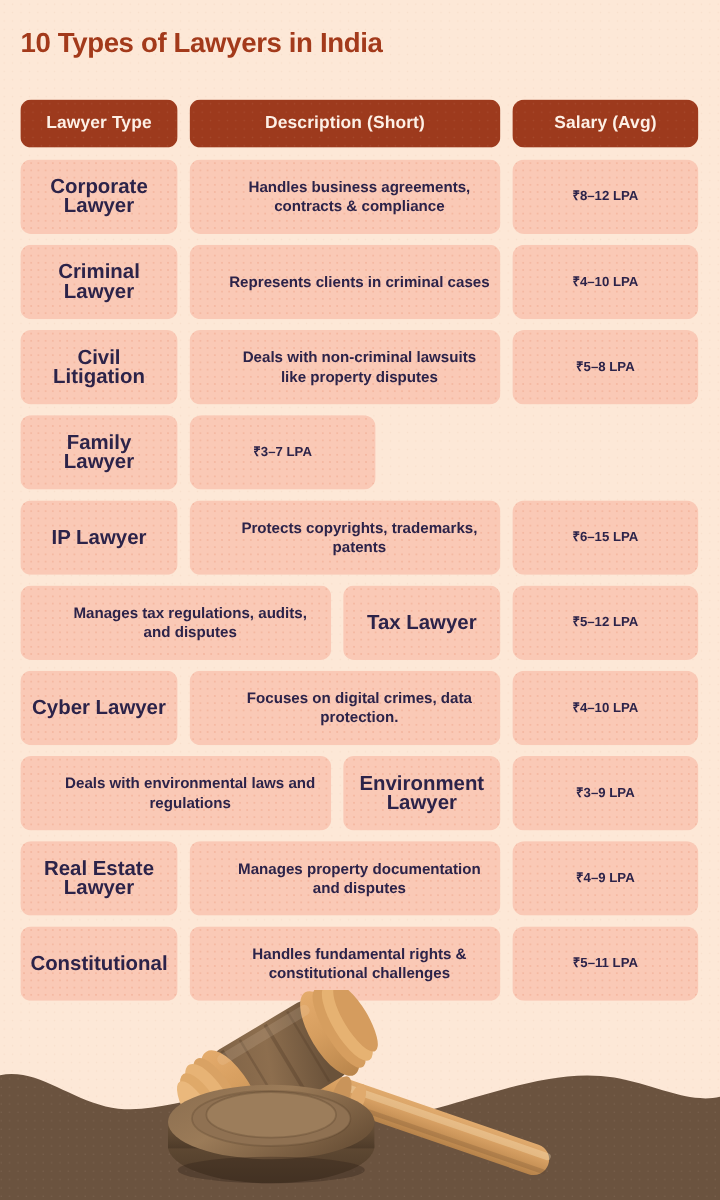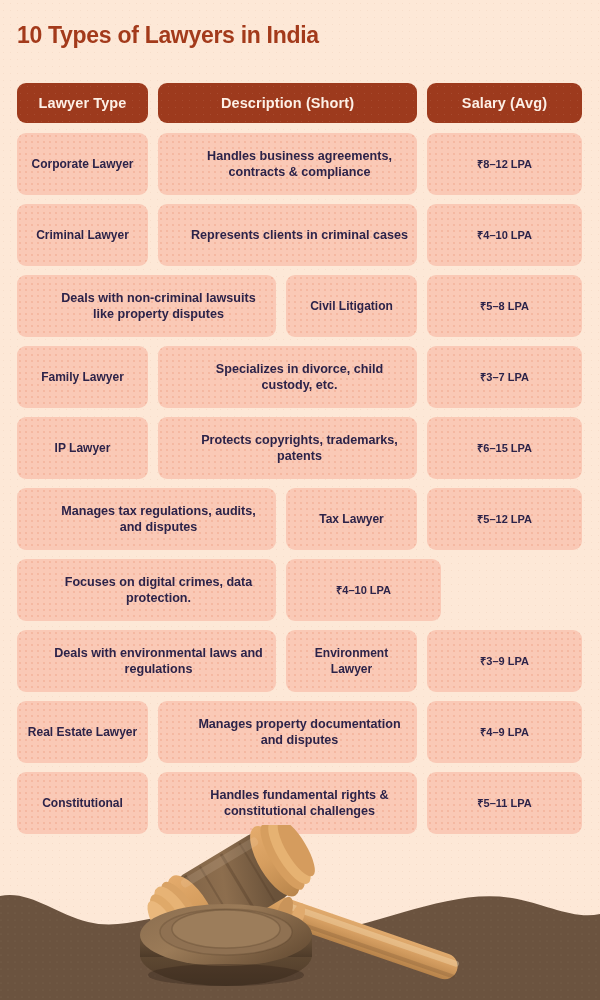--- a/index.html
+++ b/index.html
@@ -58,21 +58,21 @@
     display: flex;
     align-items: center;
     justify-content: center;
     text-align: center;
     border-radius: 9px;
     box-sizing: border-box;
     padding: 6px 8px;
   }
   .col-type   { width: 131px; flex: 0 0 131px; }
   .col-desc   { width: 259px; flex: 0 0 259px; }
-  .col-salary { width: 155px; flex: 0 0 155px; }
+  .col-salary { width: 155px; flex: 0 0 155px; border-radius: 10px; }
 
   
   .header-row .cell {
     background-color: #9d3a1d;
     background-image: radial-gradient(rgba(255,220,200,0.10) 0.7px, transparent 0.8px);
     background-size: 7px 7px;
     color: #fdf0e6;
     font-weight: bold;
     font-size: 14.5px;
     height: 40px;
@@ -80,21 +80,21 @@
   }
 
   
   .data-row { margin-bottom: 9px; }
   .data-row .cell {
     background-color: #fac9b6;
     background-image: radial-gradient(rgba(233,150,120,0.32) 0.75px, transparent 0.85px);
     background-size: 6px 6px;
     color: #2c2349;
     font-weight: bold;
-    font-size: 12px;
+    font-size: 17px;
     line-height: 16px;
     height: 62px;
   }
   .data-row .col-desc { font-size: 12.6px; padding-left: 32px; }
   .data-row .col-salary { font-size: 11px; }
 
   
   .footer {
     position: absolute;
     left: 0;
@@ -144,40 +144,40 @@
           <div class="cell col-type">Corporate Lawyer</div>
           <div class="cell col-desc">Handles business agreements, contracts &amp; compliance</div>
           <div class="cell col-salary">₹8–12 LPA</div>
         </div>
         <div class="row data-row">
           <div class="cell col-type">Criminal Lawyer</div>
           <div class="cell col-desc">Represents clients in criminal cases</div>
           <div class="cell col-salary">₹4–10 LPA</div>
         </div>
         <div class="row data-row">
+          <div class="cell col-type">Civil Litigation</div>
           <div class="cell col-desc">Deals with non-criminal lawsuits like property disputes</div>
-          <div class="cell col-type">Civil Litigation</div>
           <div class="cell col-salary">₹5–8 LPA</div>
         </div>
         <div class="row data-row">
           <div class="cell col-type">Family Lawyer</div>
-          <div class="cell col-desc">Specializes in divorce, child custody, etc.</div>
           <div class="cell col-salary">₹3–7 LPA</div>
         </div>
         <div class="row data-row">
           <div class="cell col-type">IP Lawyer</div>
           <div class="cell col-desc">Protects copyrights, trademarks, patents</div>
           <div class="cell col-salary">₹6–15 LPA</div>
         </div>
         <div class="row data-row">
           <div class="cell col-desc">Manages tax regulations, audits, and disputes</div>
           <div class="cell col-type">Tax Lawyer</div>
           <div class="cell col-salary">₹5–12 LPA</div>
         </div>
         <div class="row data-row">
+          <div class="cell col-type">Cyber Lawyer</div>
           <div class="cell col-desc">Focuses on digital crimes, data protection.</div>
           <div class="cell col-salary">₹4–10 LPA</div>
         </div>
         <div class="row data-row">
           <div class="cell col-desc">Deals with environmental laws and regulations</div>
           <div class="cell col-type">Environment Lawyer</div>
           <div class="cell col-salary">₹3–9 LPA</div>
         </div>
         <div class="row data-row">
           <div class="cell col-type">Real Estate Lawyer</div>

